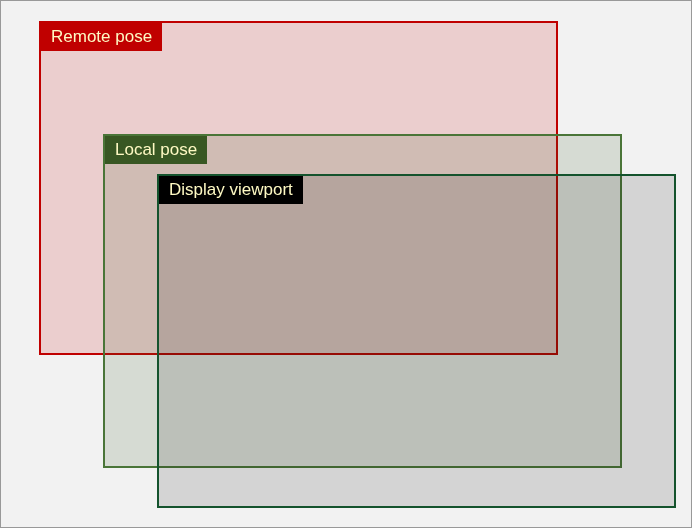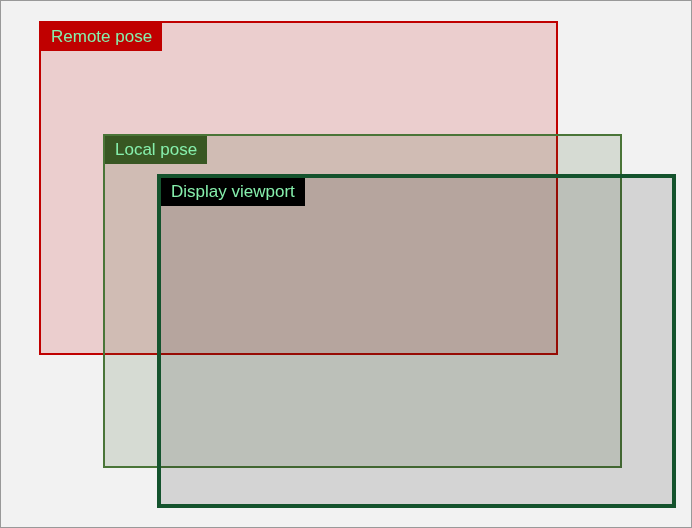--- a/index.html
+++ b/index.html
@@ -17,21 +17,21 @@
     }
     .box {
       position: absolute;
     }
     .label {
       position: absolute;
       top: 0;
       left: 0;
       padding: 4px 10px;
       font-size: 17px;
-      color: #86efac;
+      color: #fef9c3;
       white-space: nowrap;
     }
     .remote-pose {
       left: 38px;
       top: 20px;
       width: 519px;
       height: 334px;
       background: rgba(192, 0, 0, 0.15);
       border: 2px solid #c00000;
     }
@@ -49,21 +49,21 @@
     }
     .local-pose .label {
       background: #385723;
     }
     .display-viewport {
       left: 156px;
       top: 173px;
       width: 519px;
       height: 334px;
       background: rgba(0, 0, 0, 0.12);
-      border: 4px solid #14532d;
+      border: 2px solid #14532d;
     }
     .display-viewport .label {
       background: #000;
     }
   </style>
 </head>
 <body>
 
 <div class="box remote-pose">
   <div class="label">Remote pose</div>

